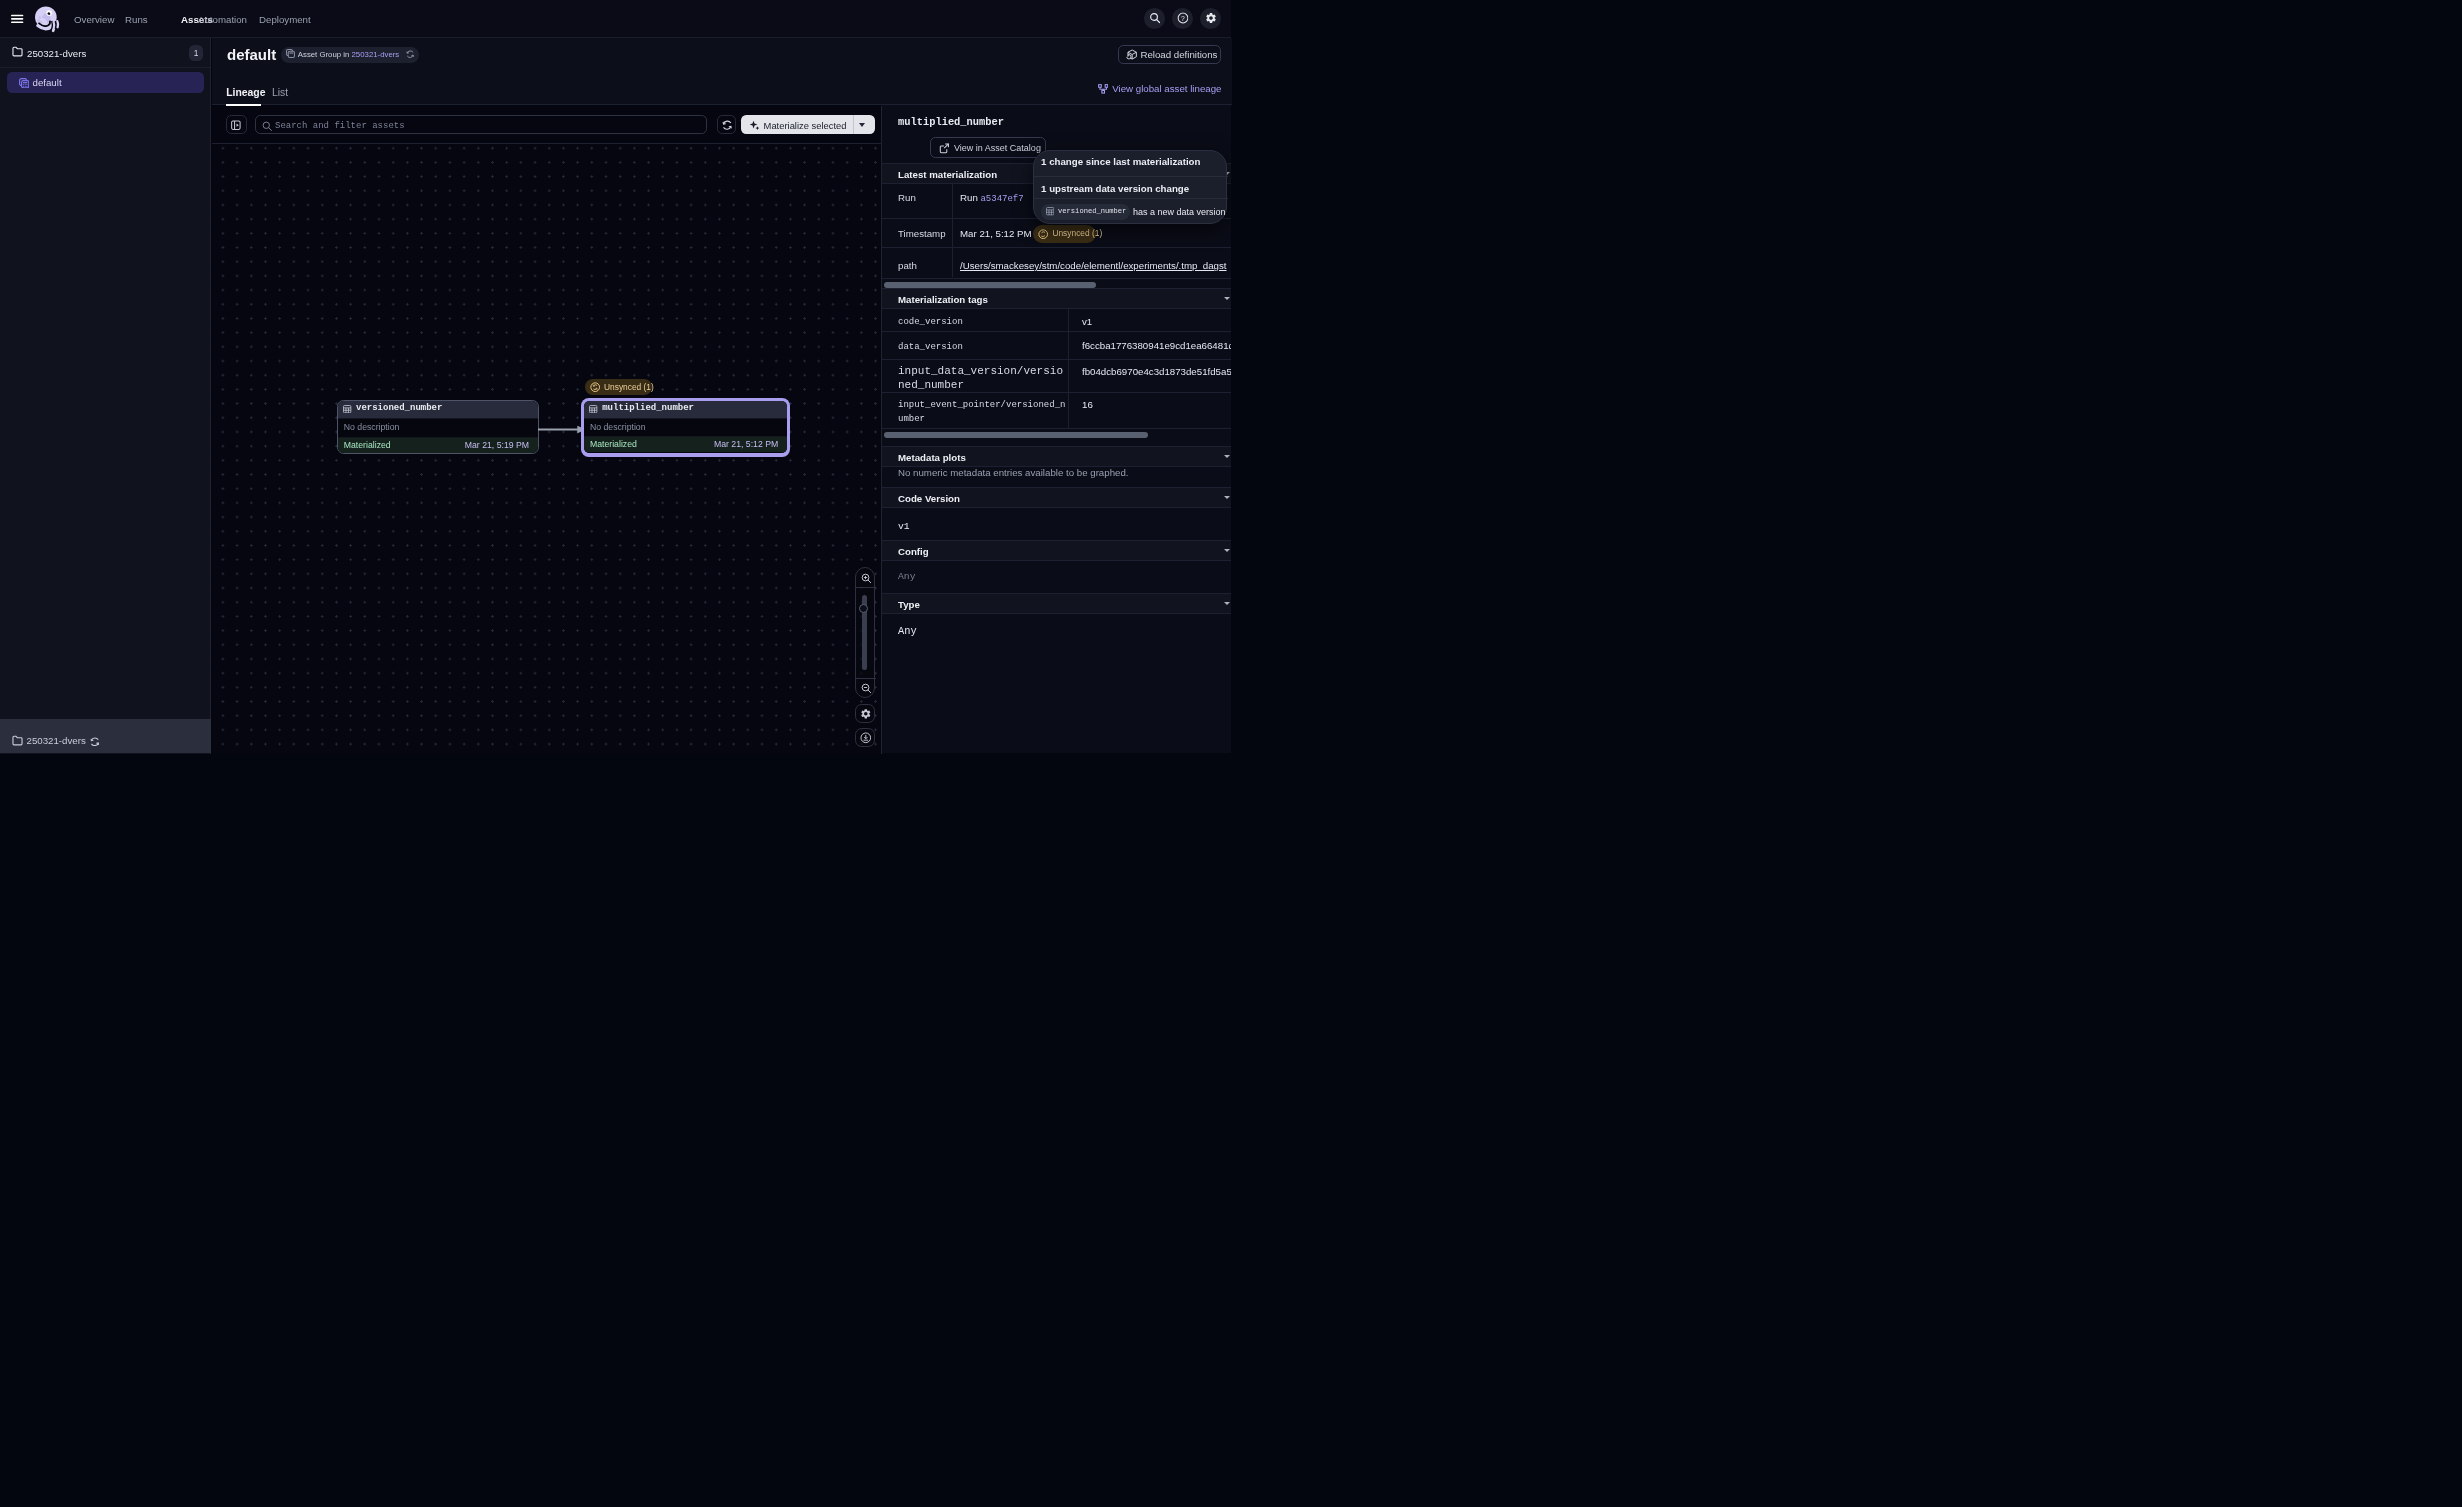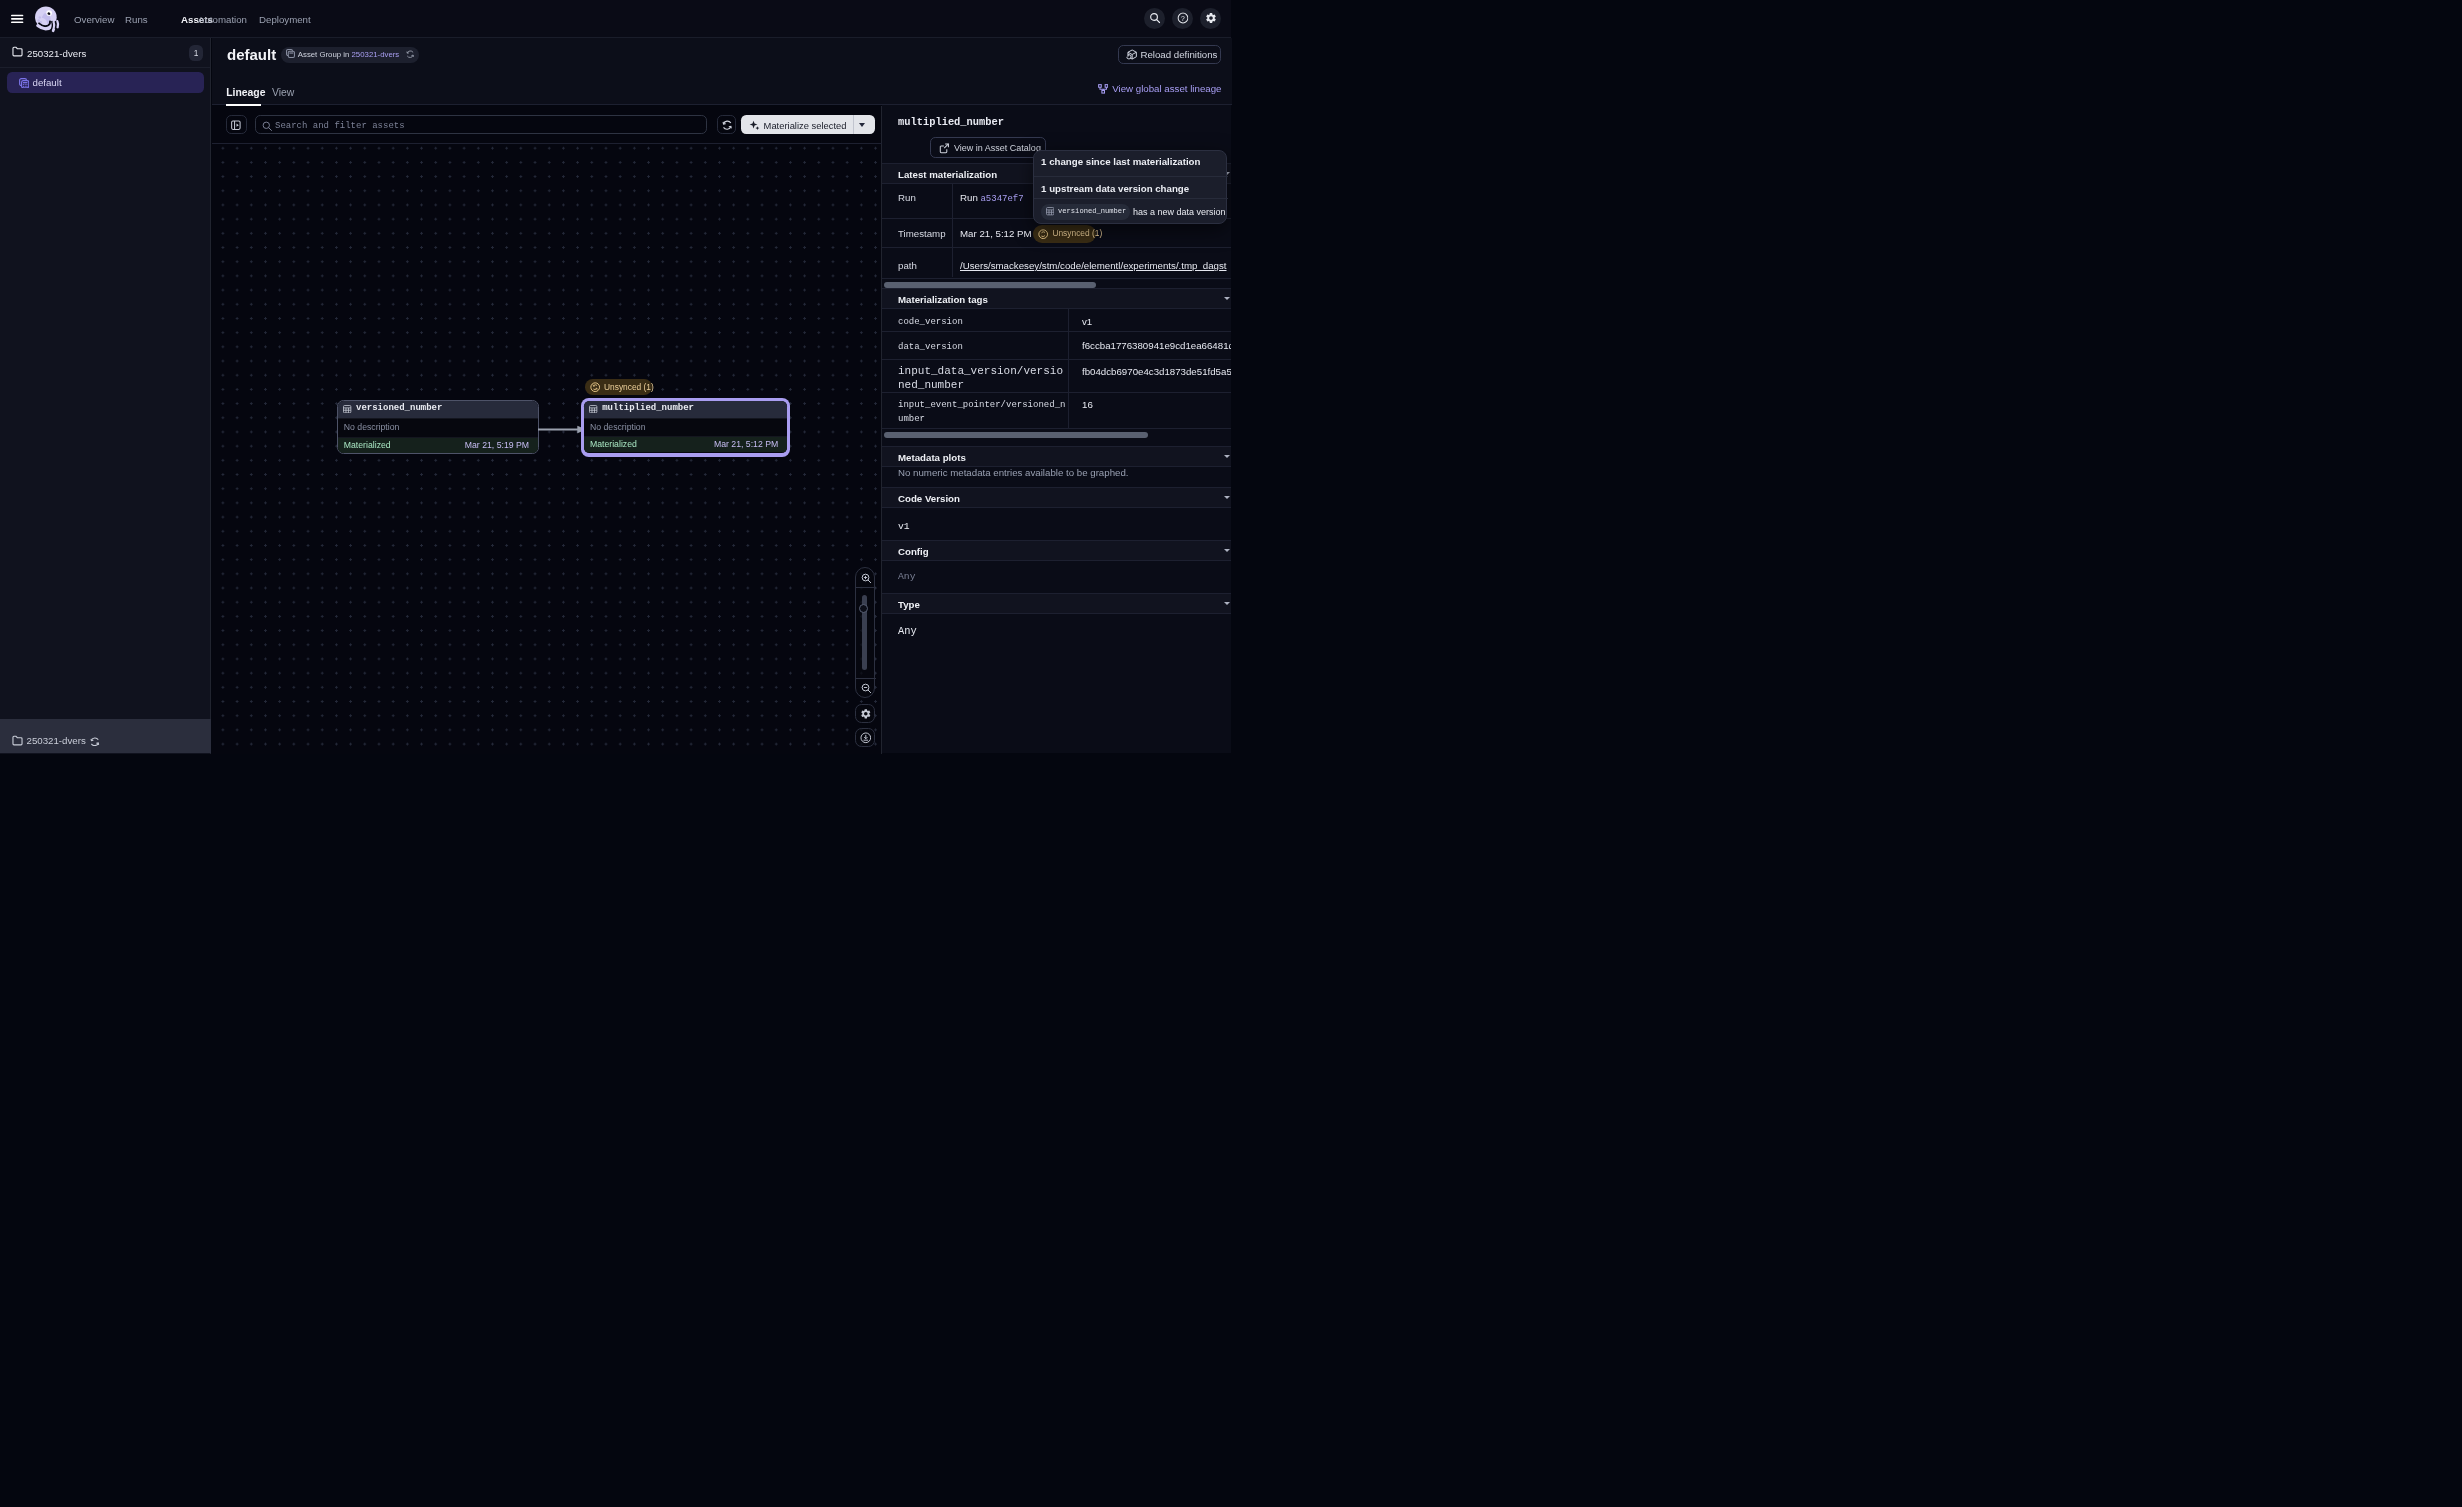--- a/index.html
+++ b/index.html
@@ -86,21 +86,21 @@
 .shead .chev { position:absolute; right:0.6px; top:8.4px; width:0; height:0; border-left:3.2px solid transparent; border-right:3.2px solid transparent; border-top:3.9px solid #aeb3c2; }
 .hr { position:absolute; left:0; width:349px; height:0.6px; background:#1d2030; }
 .vr { position:absolute; top:0; width:0.6px; background:#1d2030; }
 .rowlab { position:absolute; left:16px; font-size:9.7px; color:#d8dbe5; }
 .rowval { position:absolute; left:78px; font-size:9.7px; color:#e6e8f0; }
 .scrollbar { position:absolute; height:5.8px; border-radius:3.2px; background:#596070; }
 .gold { background:#3a2d15; border-radius:9px; position:absolute; }
 .gold span { color:#eccf9a; font-size:8.4px; white-space:nowrap; }
 
 
-#popover { position:absolute; left:151px; top:45px; width:194px; height:74px; background:#1b1e2b; border:0.6px solid #2b2f40; border-radius:8px; box-shadow:0 5.2px 19.4px rgba(0,0,0,.55); z-index:5; }
+#popover { position:absolute; left:151px; top:45px; width:194px; height:74px; background:#1b1e2b; border:0.6px solid #2b2f40; border-radius:17px; box-shadow:0 5.2px 19.4px rgba(0,0,0,.55); z-index:5; }
 </style>
 </head>
 <body>
 
 <div id="nav">
   <svg class="abs" style="left:11px;top:14.2px" width="13" height="10.4" viewBox="0 0 20 16">
     <rect x="0" y="1" width="19" height="2.6" rx="1.3" fill="#fff"></rect>
     <rect x="0" y="6.2" width="19" height="2.6" rx="1.3" fill="#fff"></rect>
     <rect x="0" y="11.4" width="19" height="2.6" rx="1.3" fill="#fff"></rect>
   </svg>
@@ -192,21 +192,21 @@
     <svg style="vertical-align:-1.3px;margin-left:4.5px" width="8.4" height="8.4" viewBox="0 0 15 15">
         <g stroke="#9aa0af" stroke-width="1.6" fill="none">
           <path d="M12.8 4.4 a6 6 0 0 0-10.6 1"></path>
           <path d="M2.2 10.6 a6 6 0 0 0 10.6-1"></path>
           <path d="M1.6 2.8 L2.2 5.8 L5.2 5.2"></path>
           <path d="M13.4 12.2 L12.8 9.2 L9.8 9.8"></path>
         </g>
       </svg>
   </div>
   <span id="tab1">Lineage</span>
-  <span id="tab2">View</span>
+  <span id="tab2">List</span>
   <div id="tabline"></div>
   <div id="reloadbtn">
     <svg class="abs" style="left:6.5px;top:3.9px" width="12.3" height="12.3" viewBox="0 0 19 19">
         <g fill="none" stroke="#d3d7e2" stroke-width="1.5">
           <path d="M9.5 1.5 L16 5 L16 12 L9.5 15.5 L6.5 14 M3 12 L3 5 L9.5 1.5"></path>
           <path d="M3 5 L9.5 8.5 L16 5 M9.5 8.5 L9.5 15.5"></path>
           <path d="M1.2 12.2 a3.3 3.3 0 1 0 3.3-3.4"></path>
           <path d="M3 7.5 L4.6 8.9 L3.2 10.5"></path>
         </g>
       </svg>

